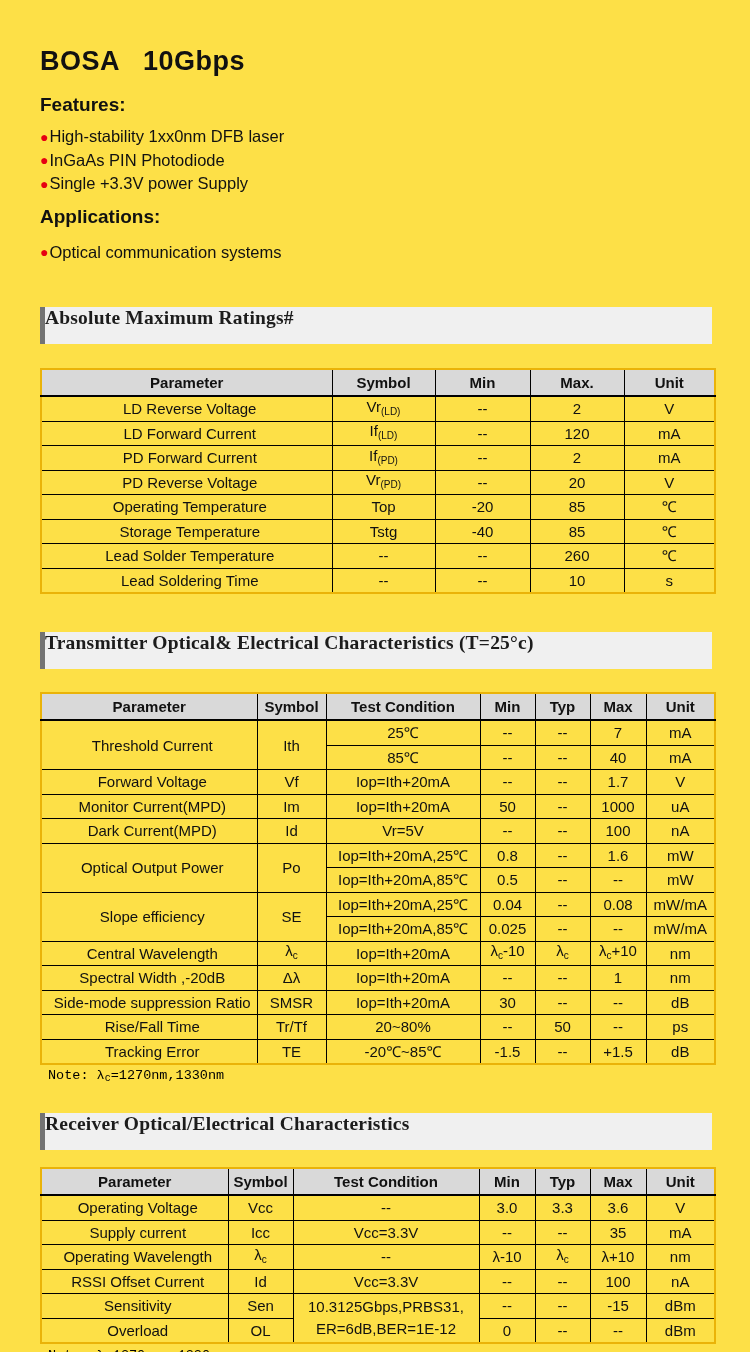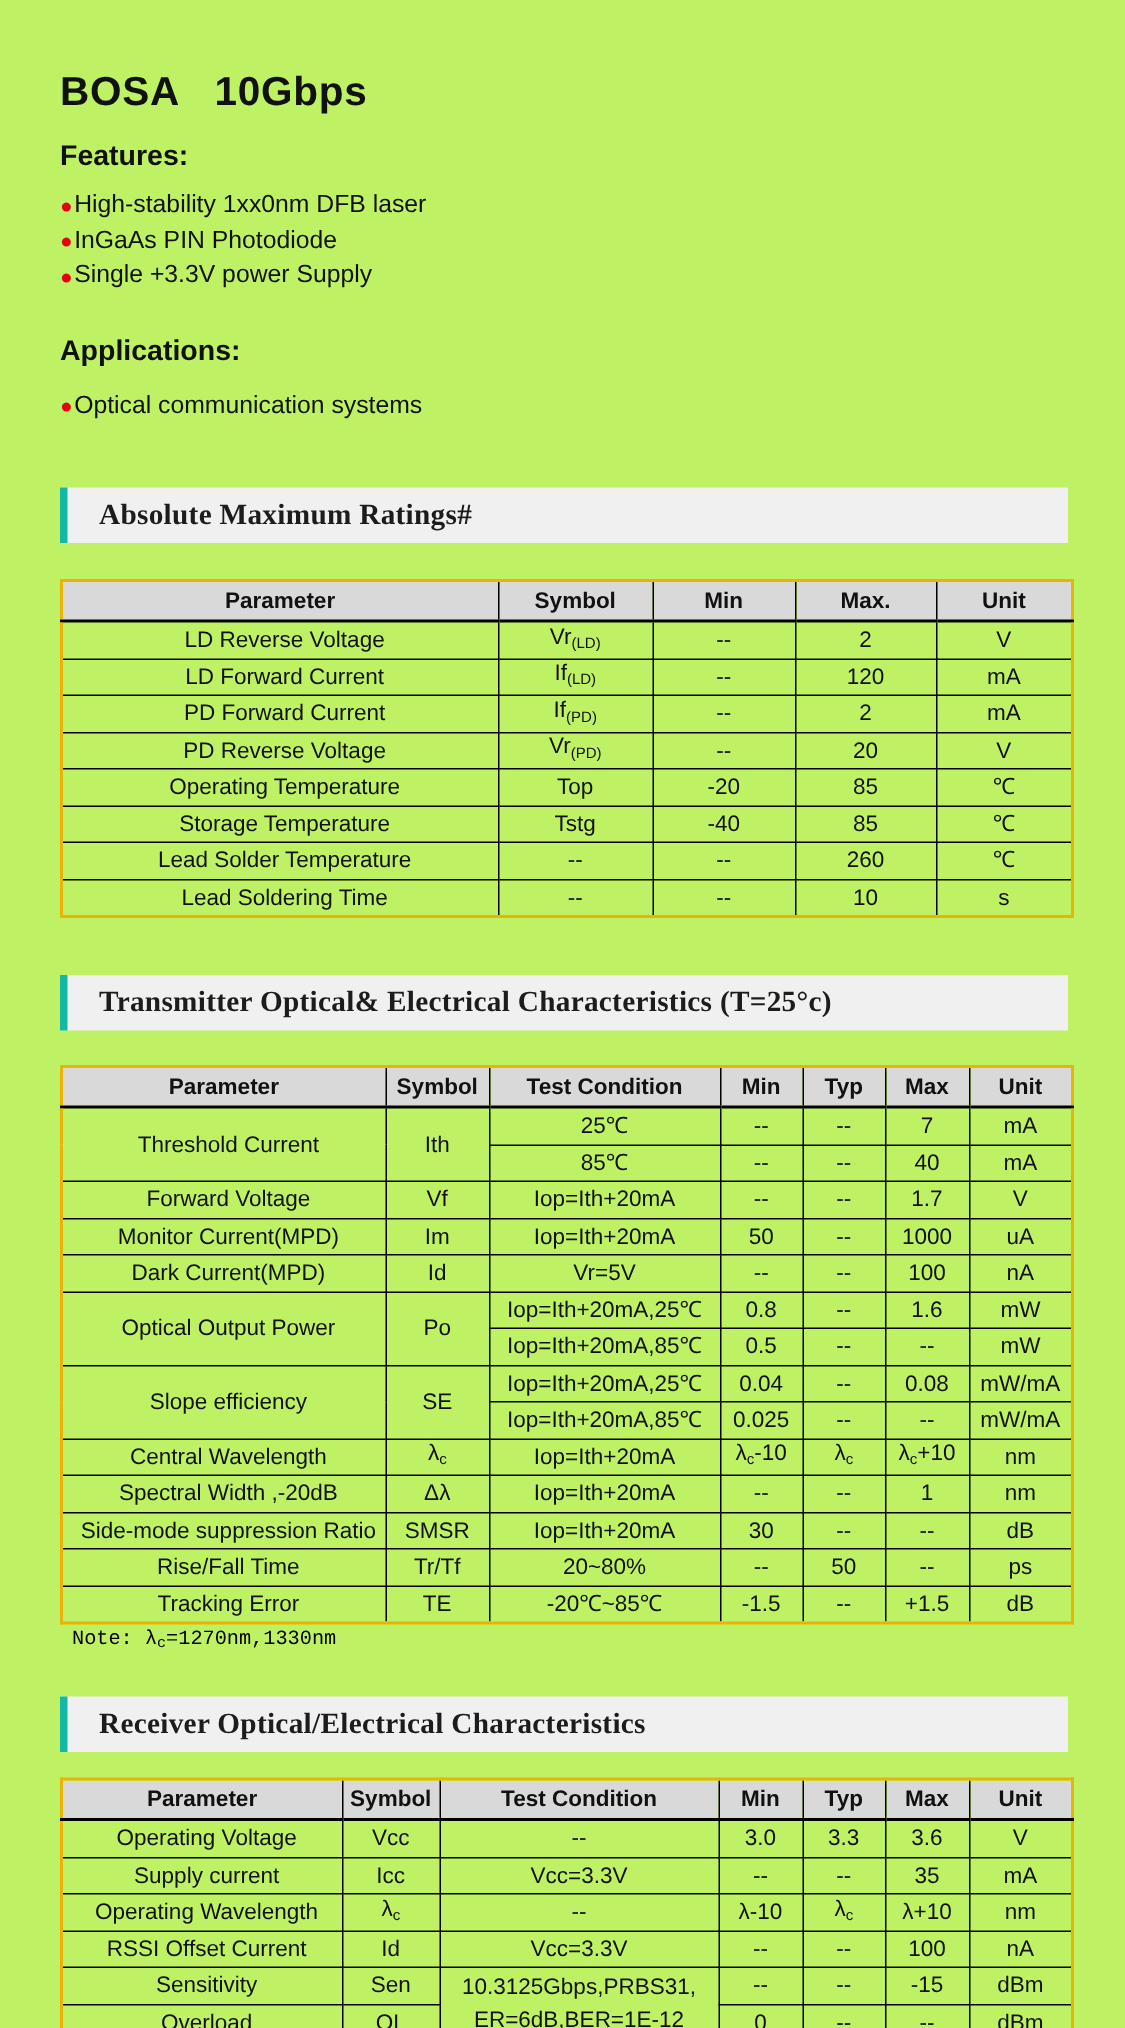--- a/index.html
+++ b/index.html
@@ -1,33 +1,33 @@
 <!DOCTYPE html>
 <html><head>
 <meta charset="utf-8">
 <style>
   * { margin:0; padding:0; box-sizing:content-box; }
   html,body { background:#ffffff; }
   .page {
-    position:relative; width:750px; height:1352px; background:#bef264;
+    position:relative; width:750px; height:1352px; background:#fde047;
     font-family:"Liberation Sans", sans-serif; color:#111; overflow:hidden;
   }
   .inner { padding:0 38px 0 40px; }
 
   .doc-title { margin-top:46px; font-size:27px; font-weight:bold; color:#111;
     white-space:pre; letter-spacing:0.5px; }
   .sub-heading { margin-top:17px; font-size:19px; font-weight:bold; color:#111; }
   ul.bullets { list-style:none; margin-top:9px; }
   ul.bullets.single { margin-top:13px; }
   ul.bullets li { display:flex; align-items:center; font-size:16.5px; line-height:23.5px; color:#111; }
   .dot { color:#e60012; font-size:14px; margin-right:1px; line-height:1; }
 
   .section-bar { margin-top:43px; height:37px; background:#f0f0f0;
-    border-left:5px solid #14b8a6; display:flex; align-items:center;
-    padding-left:21px; }
+    border-left:5px solid #737373; display:flex; 
+    }
   .section-bar.s2 { margin-top:38px; }
   .section-bar.s3 { margin-top:29px; }
   .section-title { font-family:"Liberation Serif", serif; font-size:19.5px;
     font-weight:bold; color:#1c1c1c; letter-spacing:0.2px; }
 
   table.spec { border-collapse:collapse; table-layout:fixed; width:674px;
     border:2px solid #eab308; margin-top:24px; }
   table.spec.t2 { margin-top:23px; }
   table.spec.t3 { margin-top:17px; }
   .spec th, .spec td { border:1px solid #000; font-size:15px; text-align:center;
@@ -60,21 +60,21 @@
       <li>
         <span class="dot">●</span>
         <span>InGaAs PIN Photodiode</span>
       </li>
       <li>
         <span class="dot">●</span>
         <span>Single +3.3V power Supply</span>
       </li>
     </ul>
 
-    <div class="sub-heading" style="margin-top:28px">Applications:</div>
+    <div class="sub-heading" style="margin-top:10px">Applications:</div>
     <ul class="bullets single">
       <li>
         <span class="dot">●</span>
         <span>Optical communication systems</span>
       </li>
     </ul>
 
     <div class="section-bar">
       <span class="section-title">Absolute Maximum Ratings#</span>
     </div>

